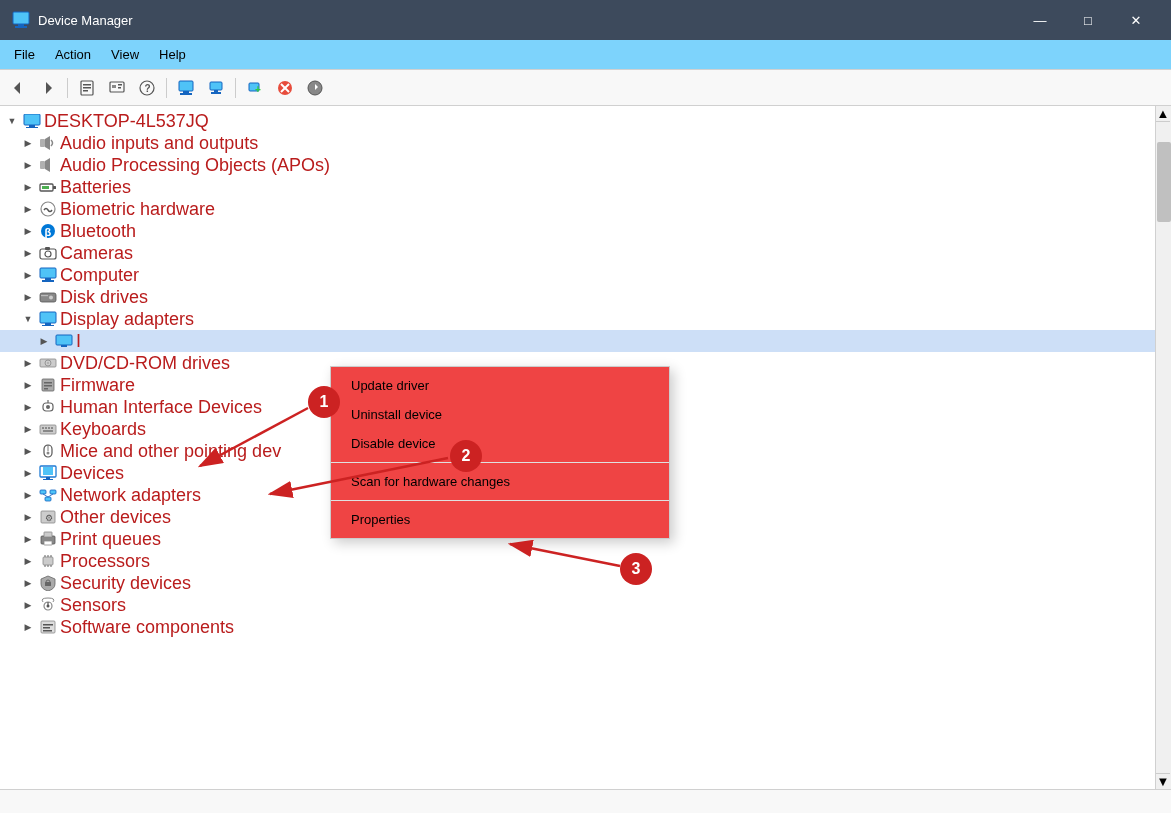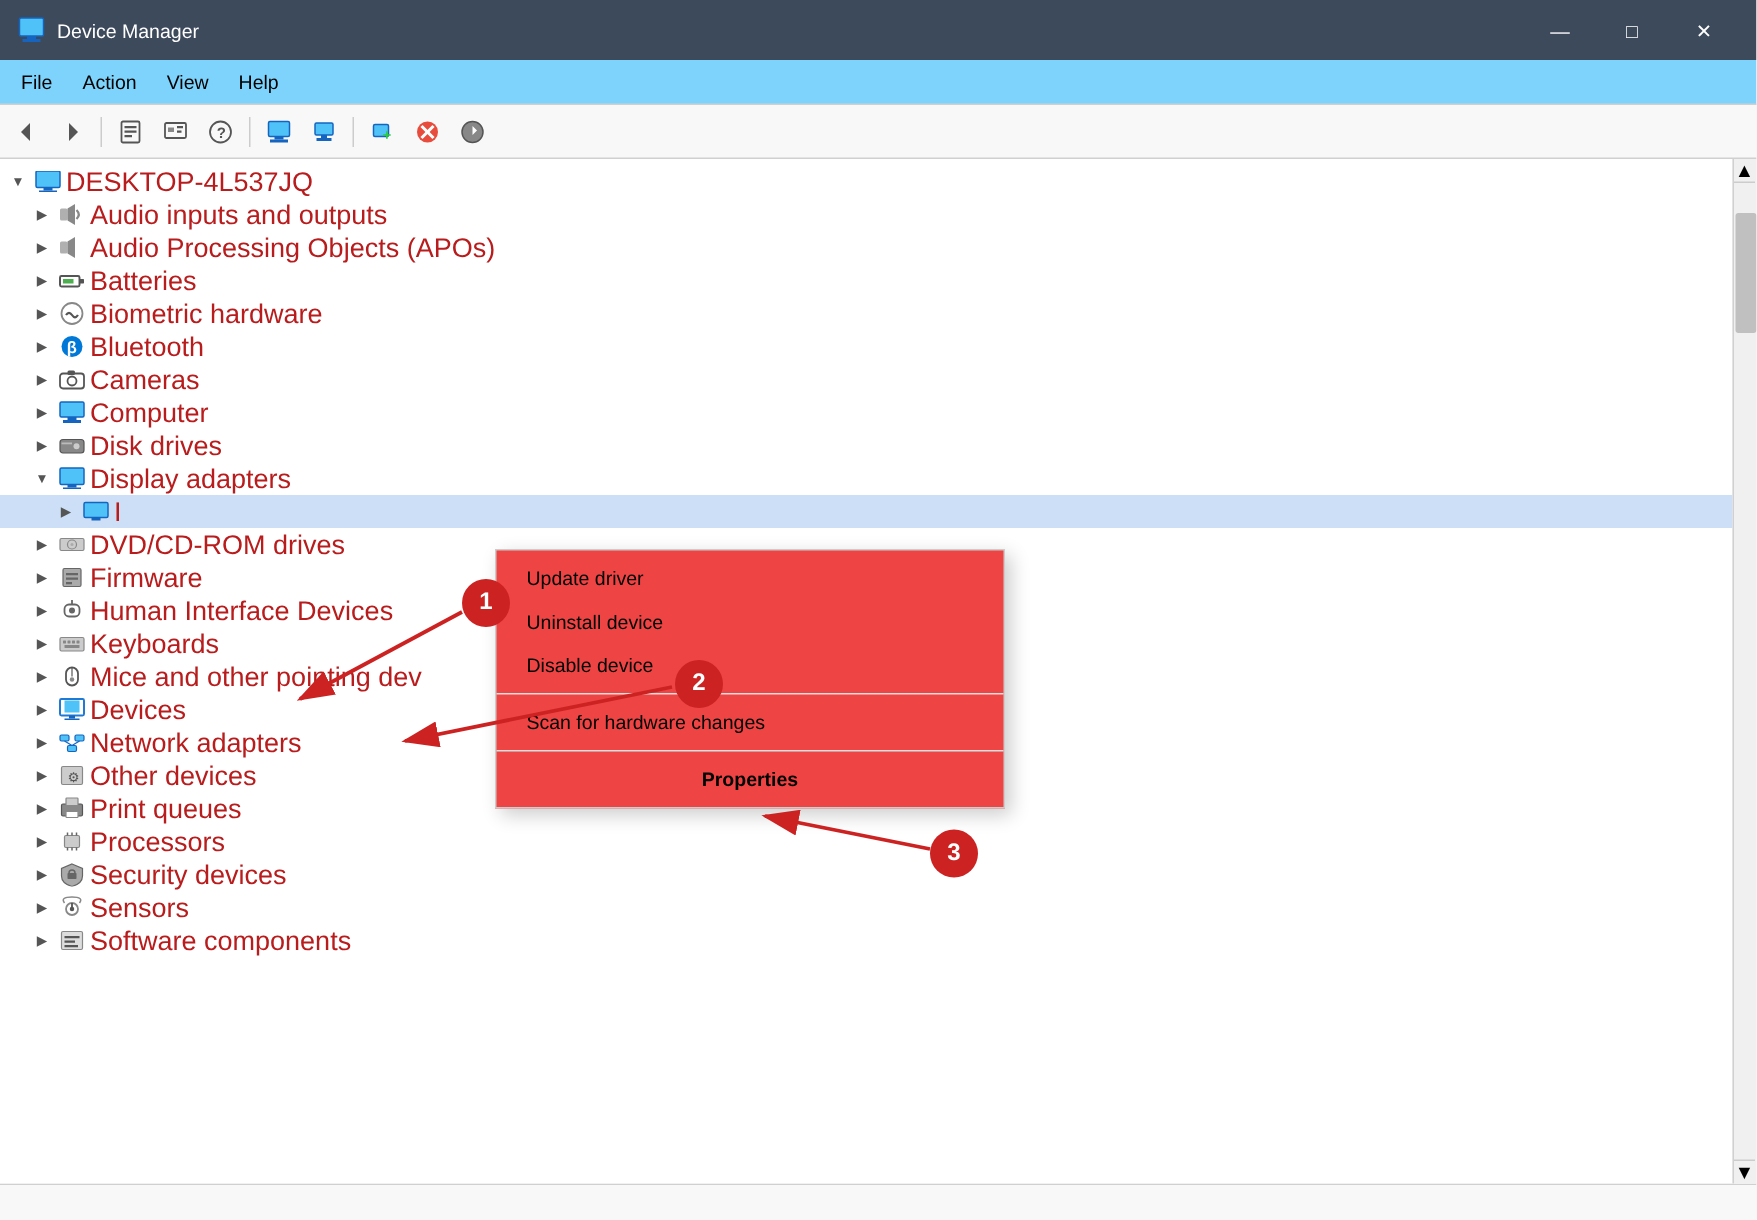--- a/index.html
+++ b/index.html
@@ -588,21 +588,21 @@
     <div style="width:14px;height:16px;background:#f0f0f0;display:flex;align-items:center;justify-content:center;cursor:pointer;border-top:1px solid #ccc;">▼</div>
   </div>
 
   <div class="context-menu" id="context-menu">
     <div class="ctx-item" id="ctx-update-driver">Update driver</div>
     <div class="ctx-item" id="ctx-uninstall-device">Uninstall device</div>
     <div class="ctx-item" id="ctx-disable-device">Disable device</div>
     <div class="ctx-separator"></div>
     <div class="ctx-item" id="ctx-scan-hardware">Scan for hardware changes</div>
     <div class="ctx-separator"></div>
-    <div class="ctx-item bold" id="ctx-properties" style="font-weight: 700; text-align: center;">Properties</div>
+    <div class="ctx-item bold" id="ctx-properties" style="font-weight: 400;">Properties</div>
   </div>
 
   <svg class="arrows-overlay">
 
     <defs>
       <marker id="arrowhead" markerWidth="10" markerHeight="7" refX="9" refY="3.5" orient="auto">
         <polygon points="0 0, 10 3.5, 0 7" fill="#cc2222"></polygon>
       </marker>
     </defs>
 

